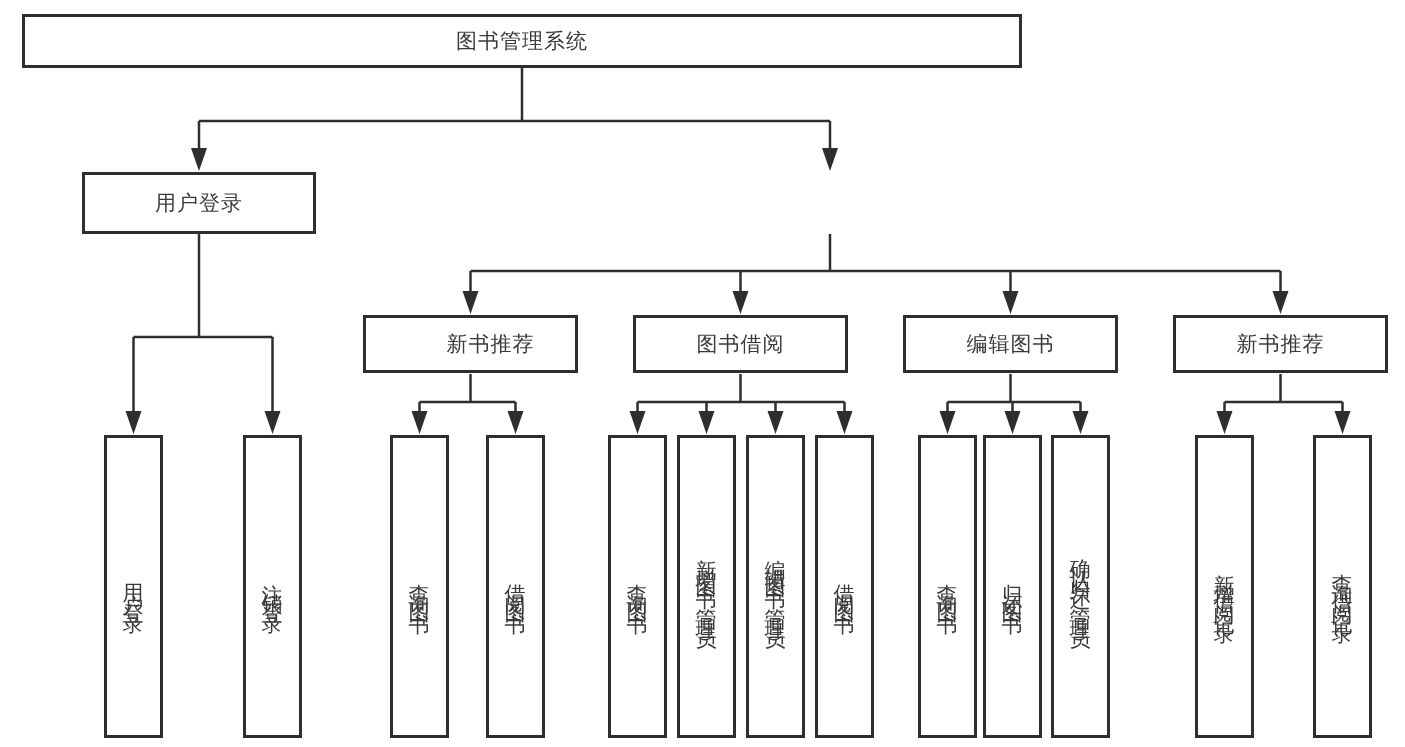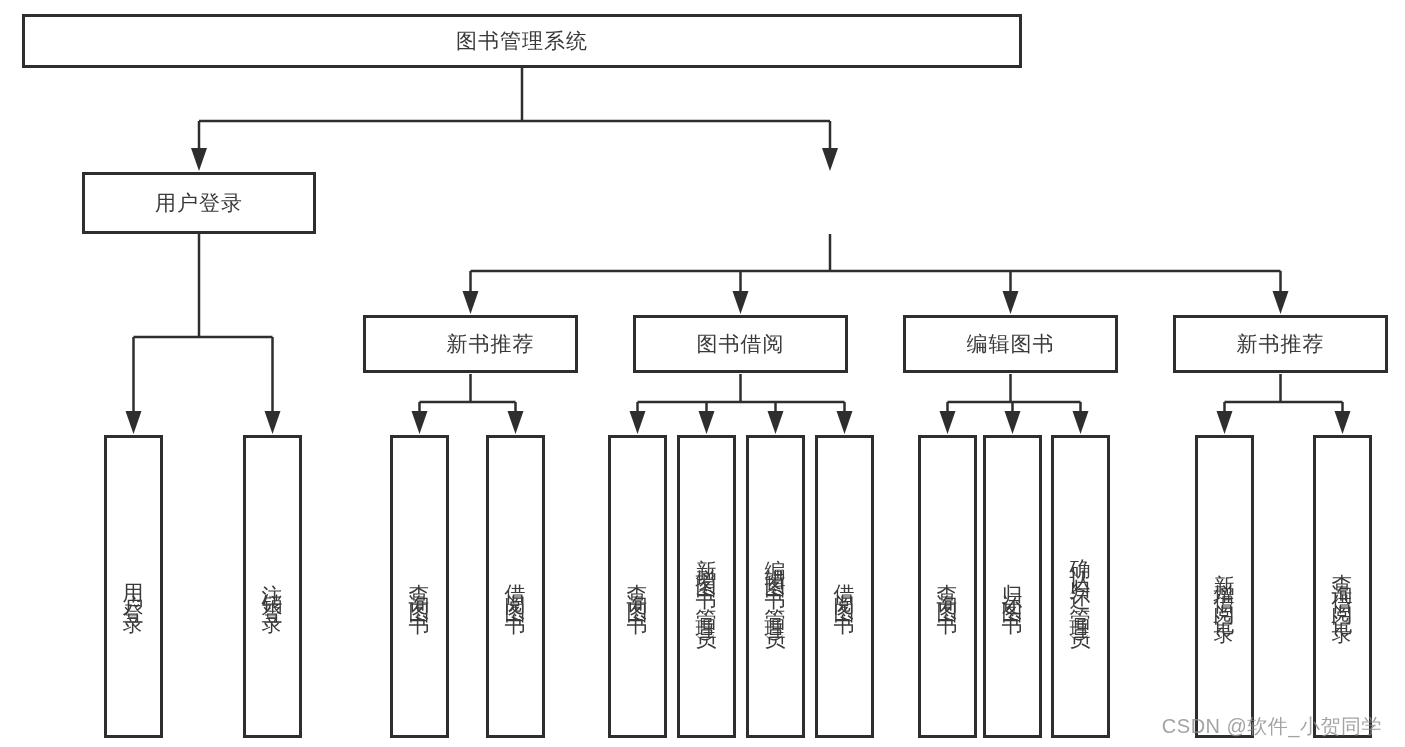--- a/index.html
+++ b/index.html
@@ -199,15 +199,14 @@
     <span class="vlabel">确认归还（管理员）</span>
   </div>
 
   <div class="node vnode" style="left:1195px;">
     <span class="vlabel">新增借阅记录</span>
   </div>
   <div class="node vnode" style="left:1313px;">
     <span class="vlabel">查询借阅记录</span>
   </div>
 
-  <div class="watermark">CSDN @软件_小贺同学</div>
 
 </div>
 
 </body></html>

